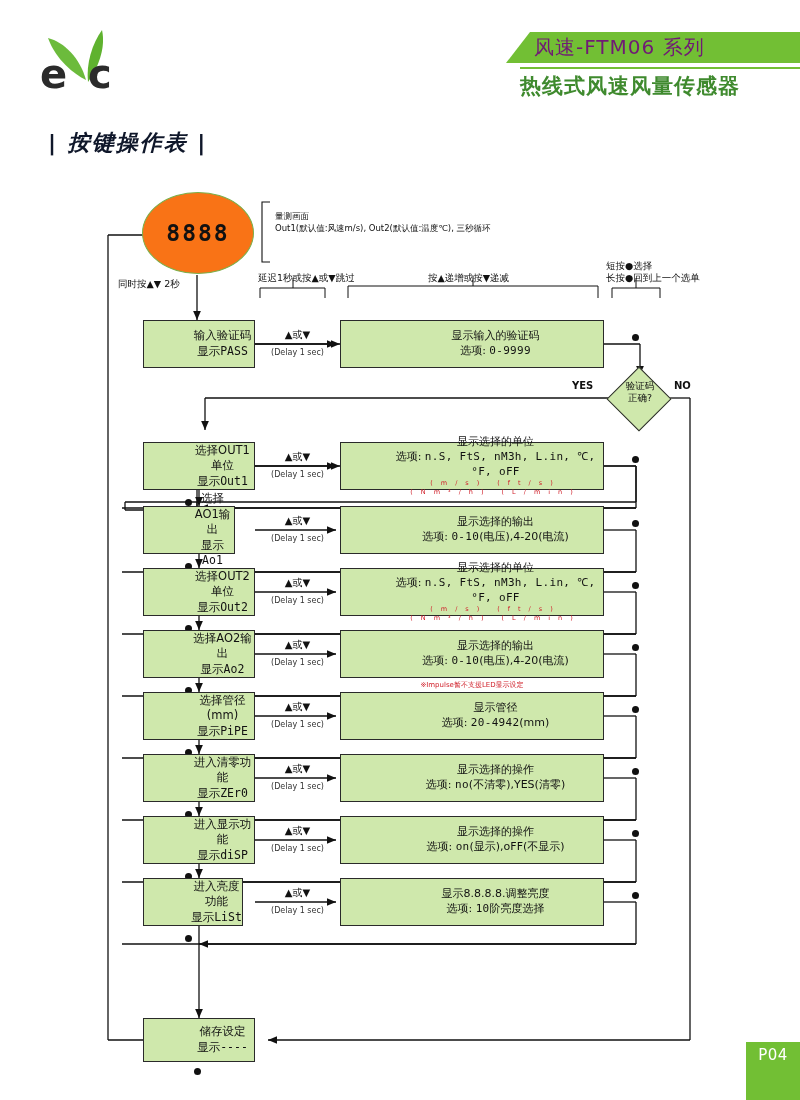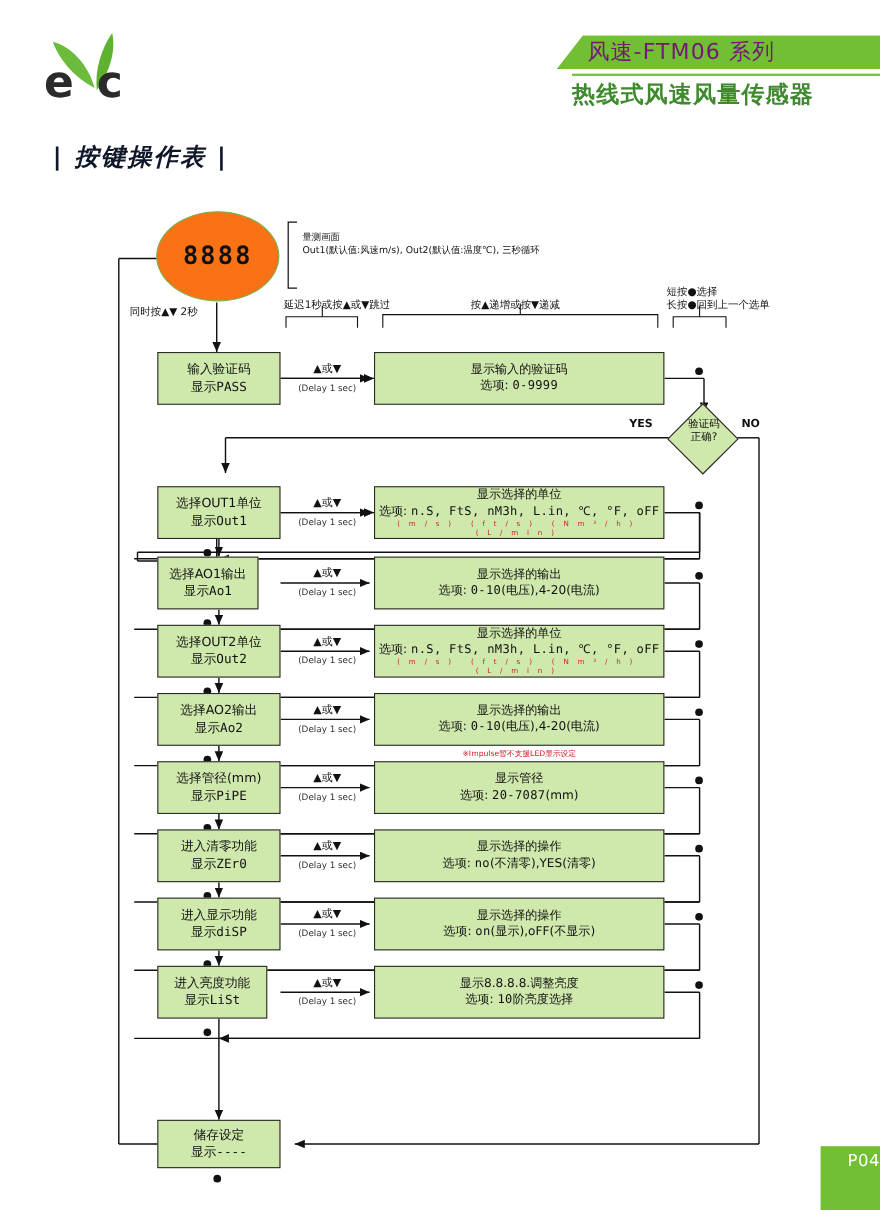--- a/index.html
+++ b/index.html
@@ -29,21 +29,21 @@
     position:absolute;left:48px;top:128px;
     color:#0f172a;font-size:22px;font-weight:700;letter-spacing:2px;font-style:italic;
   }
   
   #flow{position:absolute;left:0;top:180px;width:800px;height:890px;}
   #flow svg{position:absolute;left:0;top:0;}
   .node{
     position:absolute;box-sizing:border-box;
     background:#cfe8ac;border:1.4px solid #2a2a2a;
     display:flex;flex-direction:column;align-items:center;justify-content:center;
-    font-size:11.5px;color:#111;line-height:1.35;text-align:center;
+    font-size:11.5px;color:#111;line-height:1.35;text-align:center;padding-left:47px;
   }
   .node .led{font-family:"DejaVu Sans Mono","Liberation Mono",monospace;letter-spacing:0px;font-size:11.5px;}
   .ellipse{
     position:absolute;background:#f97316;border:1.2px solid #7bb04b;border-radius:50%;
     display:flex;align-items:center;justify-content:center;
   }
   .ellipse .led{
     font-family:"DejaVu Sans Mono","Liberation Mono",monospace;
     font-size:23px;letter-spacing:2px;color:#111;font-weight:700;
   }
@@ -63,21 +63,21 @@
   .opt-line{font-size:11px;}
   .opt-led{font-family:"DejaVu Sans Mono","Liberation Mono",monospace;font-size:11px;letter-spacing:.3px;}
   .red-sub{color:#d0202a;font-size:6.5px;font-family:"DejaVu Sans","Liberation Sans",sans-serif;}
   .red-note{position:absolute;color:#d0202a;font-size:7px;text-align:center;}
   .yesno{position:absolute;font-size:10px;font-weight:700;color:#111;}
   .bullet{position:absolute;width:7px;height:7px;border-radius:50%;background:#111;}
   .measure-note{position:absolute;font-size:8.5px;color:#111;line-height:1.45;}
   
   #footer-block{position:absolute;left:746px;top:1042px;width:54px;height:58px;background:#72bf34;}
   #footer-page{
-    position:absolute;left:746px;top:1046px;width:54px;text-align:right;
+    position:absolute;left:746px;top:1046px;width:54px;text-align:center;
     color:#ffffff;font-size:15px;letter-spacing:.5px;
   }
 </style>
 </head>
 <body>
 
 <div id="logo">
   <svg width="110" height="86" viewBox="0 0 110 86">
     <path d="M14 16 C30 20 46 36 52 58 C40 52 22 38 14 16 Z" fill="#6cbb3c"></path>
     <path d="M68 8 C58 22 52 42 54 60 C64 46 72 26 68 8 Z" fill="#5fb22f"></path>
@@ -297,21 +297,21 @@
       <div class="arrow-label" style="left: 255px; top: 458px; width: 85px;">▲或▼</div>
       <div class="arrow-sub" style="left: 255px; top: 478px; width: 85px;">(Delay 1 sec)</div>
       <div class="bullet" style="left: 632px; top: 464px;"></div>
       <div class="bullet" style="left: 185px; top: 507px;"></div>
       <div class="node" style="left: 143px; top: 512px; width: 112px; height: 48px;">
         <div>选择管径(mm)</div>
         <div><span>显示</span><span class="led">PiPE</span></div>
       </div>
       <div class="node" style="left: 340px; top: 512px; width: 264px; height: 48px;">
         <div class="opt-line">显示管径</div>
-        <div class="opt-line"><span>选项: </span><span class="opt-led">20-7087</span><span>(mm)</span></div>
+        <div class="opt-line"><span>选项: </span><span class="opt-led">20-4942</span><span>(mm)</span></div>
       </div>
       <div class="arrow-label" style="left: 255px; top: 520px; width: 85px;">▲或▼</div>
       <div class="arrow-sub" style="left: 255px; top: 540px; width: 85px;">(Delay 1 sec)</div>
       <div class="bullet" style="left: 632px; top: 526px;"></div>
       <div class="bullet" style="left: 185px; top: 569px;"></div>
       <div class="node" style="left: 143px; top: 574px; width: 112px; height: 48px;">
         <div>进入清零功能</div>
         <div><span>显示</span><span class="led">ZEr0</span></div>
       </div>
       <div class="node" style="left: 340px; top: 574px; width: 264px; height: 48px;">

